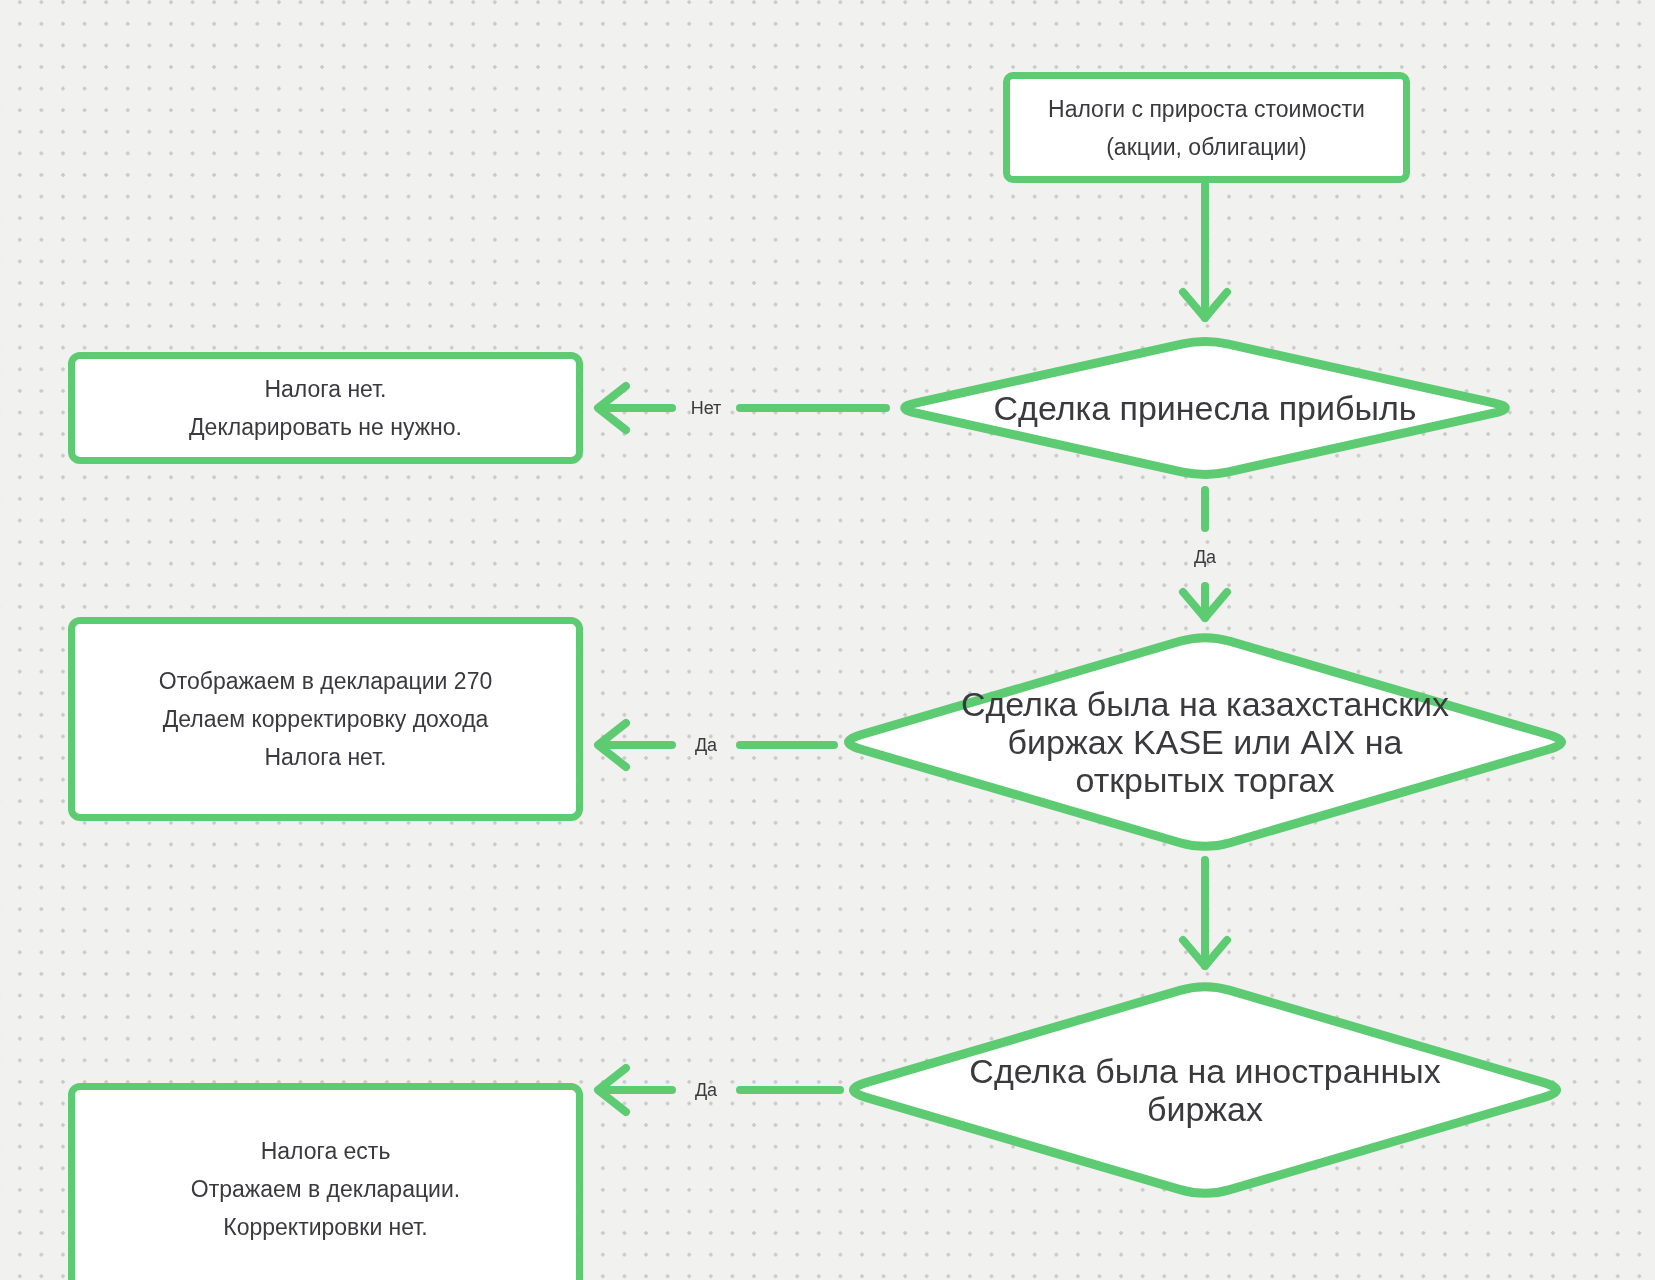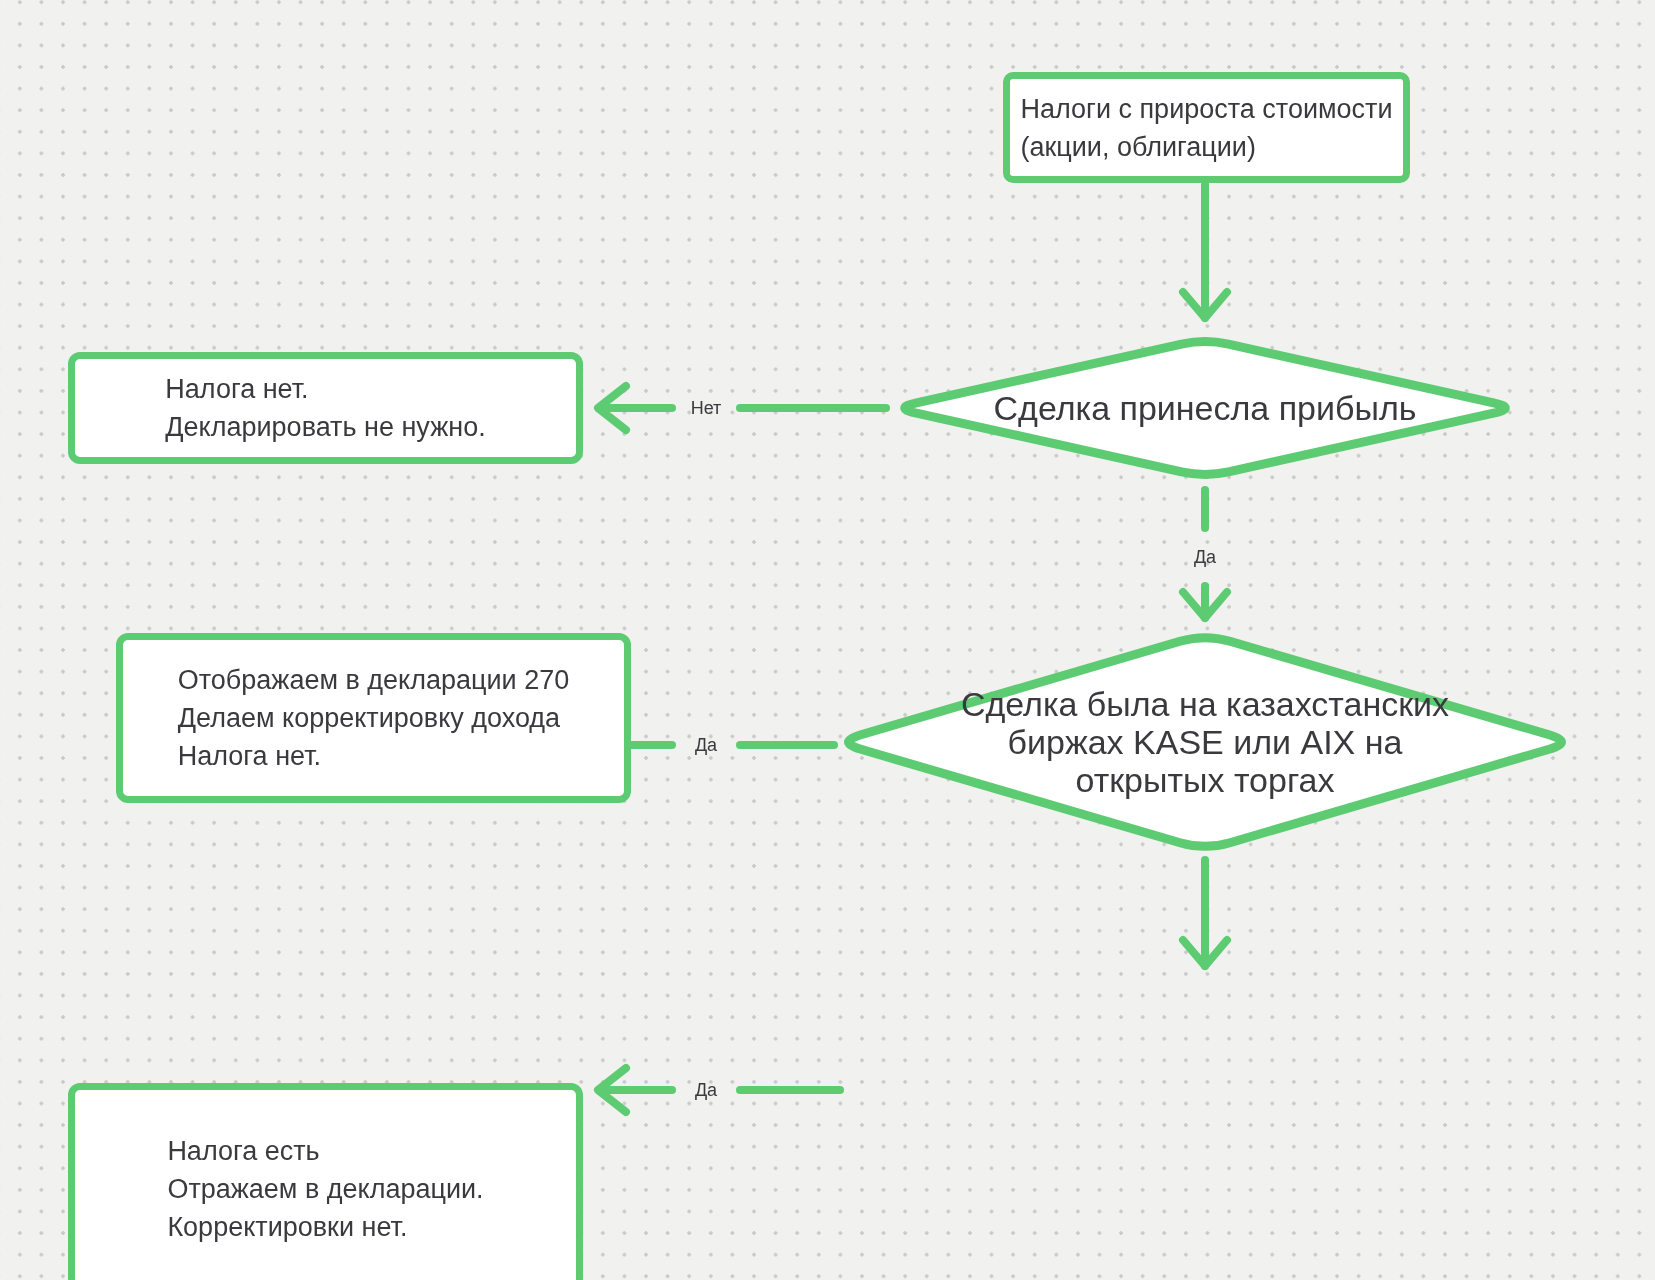--- a/index.html
+++ b/index.html
@@ -26,23 +26,23 @@
   }
   .node{
     position:absolute;
     box-sizing:border-box;
     background:#fff;
     border:7px solid var(--accent);
     border-radius:12px;
     display:flex;
     align-items:center;
     justify-content:center;
-    text-align:left;
+    text-align:center;
     white-space:pre-line;
-    font-size:27px;
+    font-size:23px;
     line-height:38px;
     color:var(--text);
   }
   .diamond{
     position:absolute;
   }
   .diamond svg{
     position:absolute;
     left:0;top:0;
     display:block;
@@ -131,29 +131,36 @@
 открытых торгах</div>
   </div>
 
   <svg class="arrow" style="left:590px; top:719px;" width="246" height="52" viewBox="0 0 246 52">
     <polyline class="stroke" points="36,4 8,26 36,48"></polyline>
     <path class="stroke" d="M12 26 H82"></path>
     <path class="stroke" d="M150 26 H244"></path>
   </svg>
   <div class="edge-label" style="left:706px; top:745px;">Да</div>
 
-  <div class="node" style="left:68px; top:633px; width:515px; height:170px;margin-left:48px;">Отображаем в декларации 270
+  <div class="node" style="left:68px; top:617px; width:515px; height:204px;">Отображаем в декларации 270
 Делаем корректировку дохода
 Налога нет.</div>
 
   <svg class="arrow" style="left:1179px; top:858px;" width="52" height="118" viewBox="0 0 52 118">
     <path class="stroke" d="M26 2 V108"></path>
     <polyline class="stroke" points="4,82 26,108 48,82"></polyline>
   </svg>
 
+  <div class="diamond" style="left:835px; top:977px; width:740px; height:226px;">
+    <svg width="740" height="226" viewBox="0 0 740 226">
+      <path class="diamond-path" d="M394.94 13.33 L709.06 105.67 Q734 113 709.06 120.33 L394.94 212.67 Q370 220 345.06 212.67 L30.94 120.33 Q6 113 30.94 105.67 L345.06 13.33 Q370 6 394.94 13.33 Z"></path>
+    </svg>
+    <div class="diamond-label">Сделка была на иностранных
+биржах</div>
+  </div>
 
   <svg class="arrow" style="left:590px; top:1064px;" width="252" height="52" viewBox="0 0 252 52">
     <polyline class="stroke" points="36,4 8,26 36,48"></polyline>
     <path class="stroke" d="M12 26 H82"></path>
     <path class="stroke" d="M150 26 H250"></path>
   </svg>
   <div class="edge-label" style="left:706px; top:1090px;">Да</div>
 
   <div class="node" style="left:68px; top:1051px; width:515px; height:212px;margin-top:32px;">Налога есть
 Отражаем в декларации.

